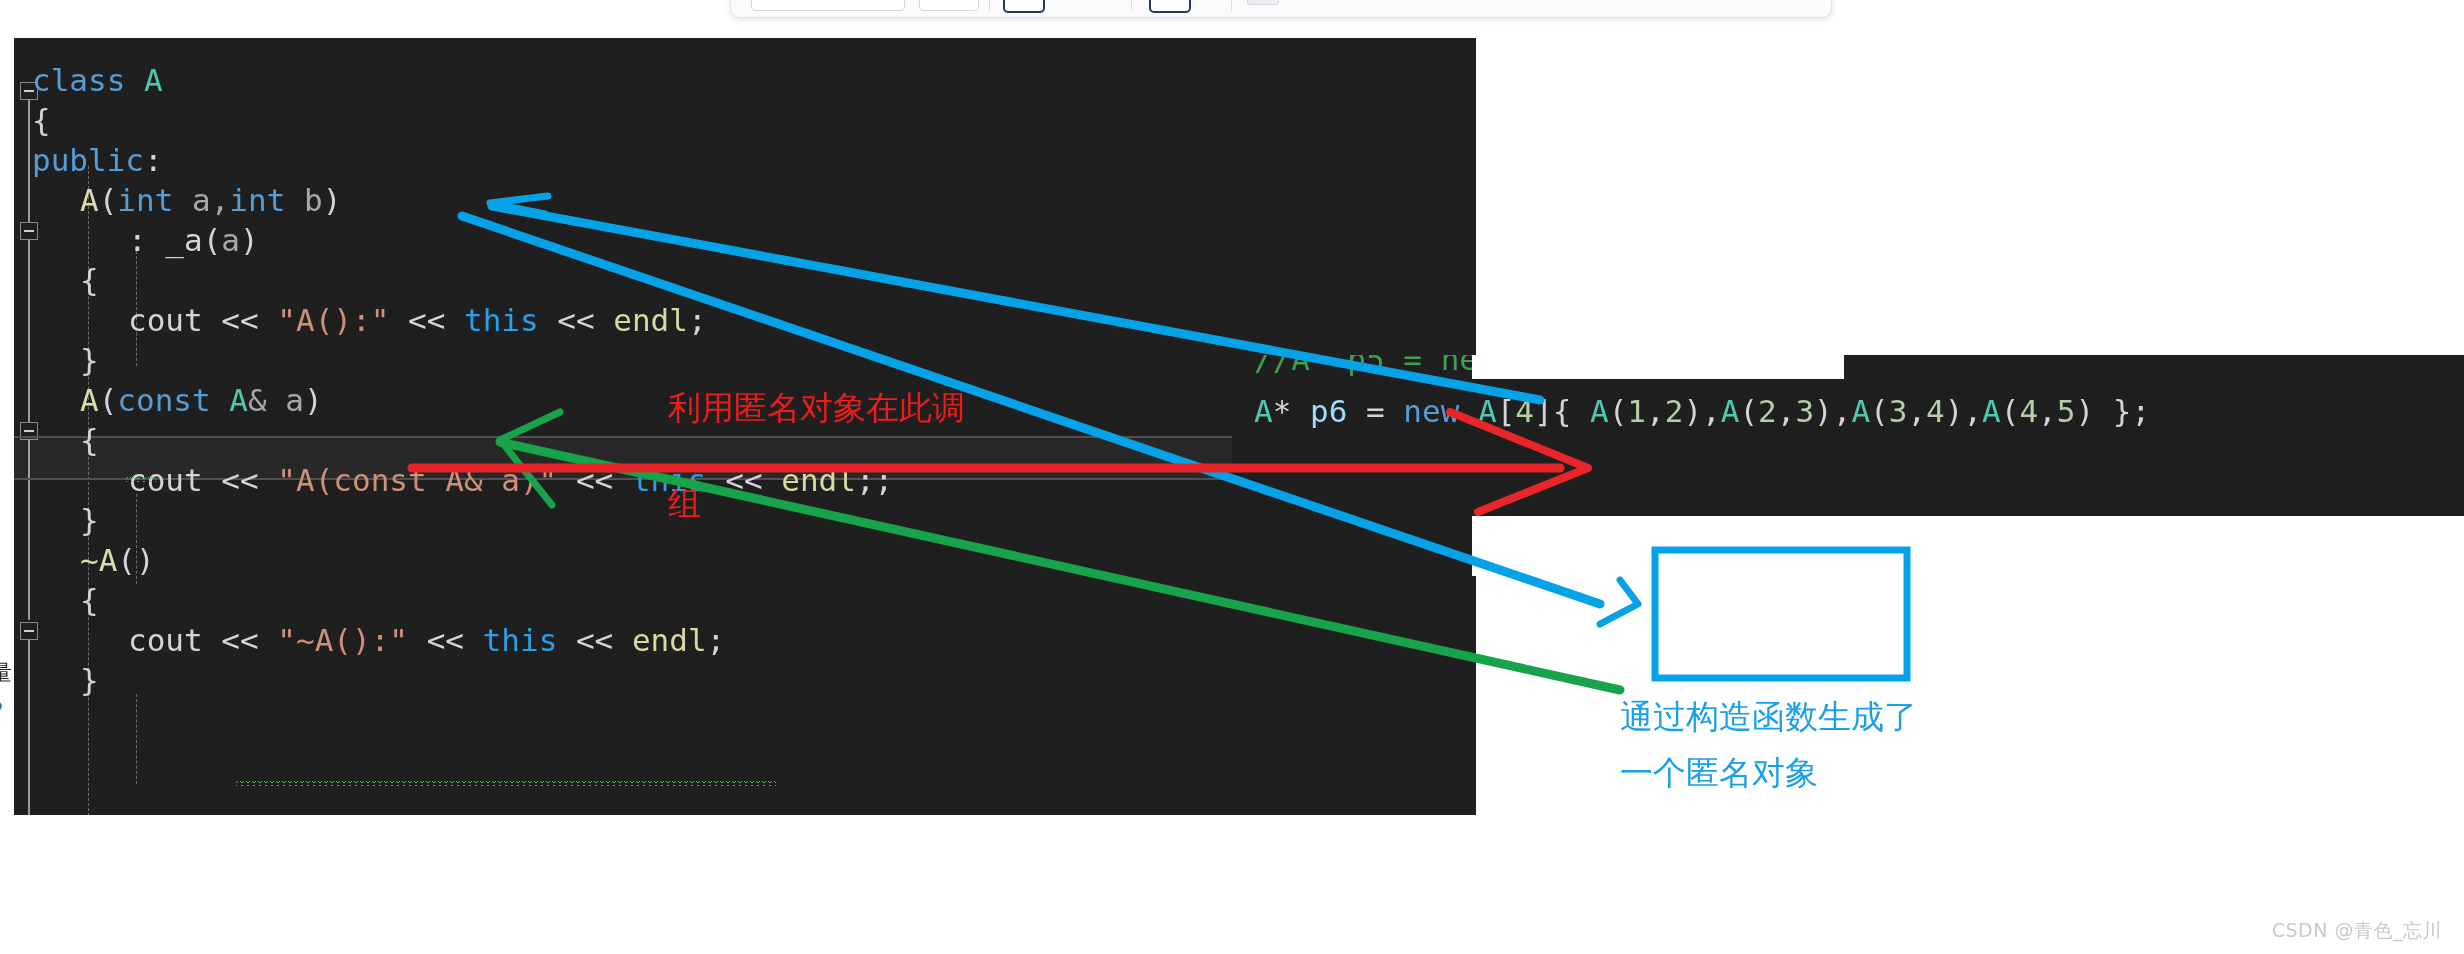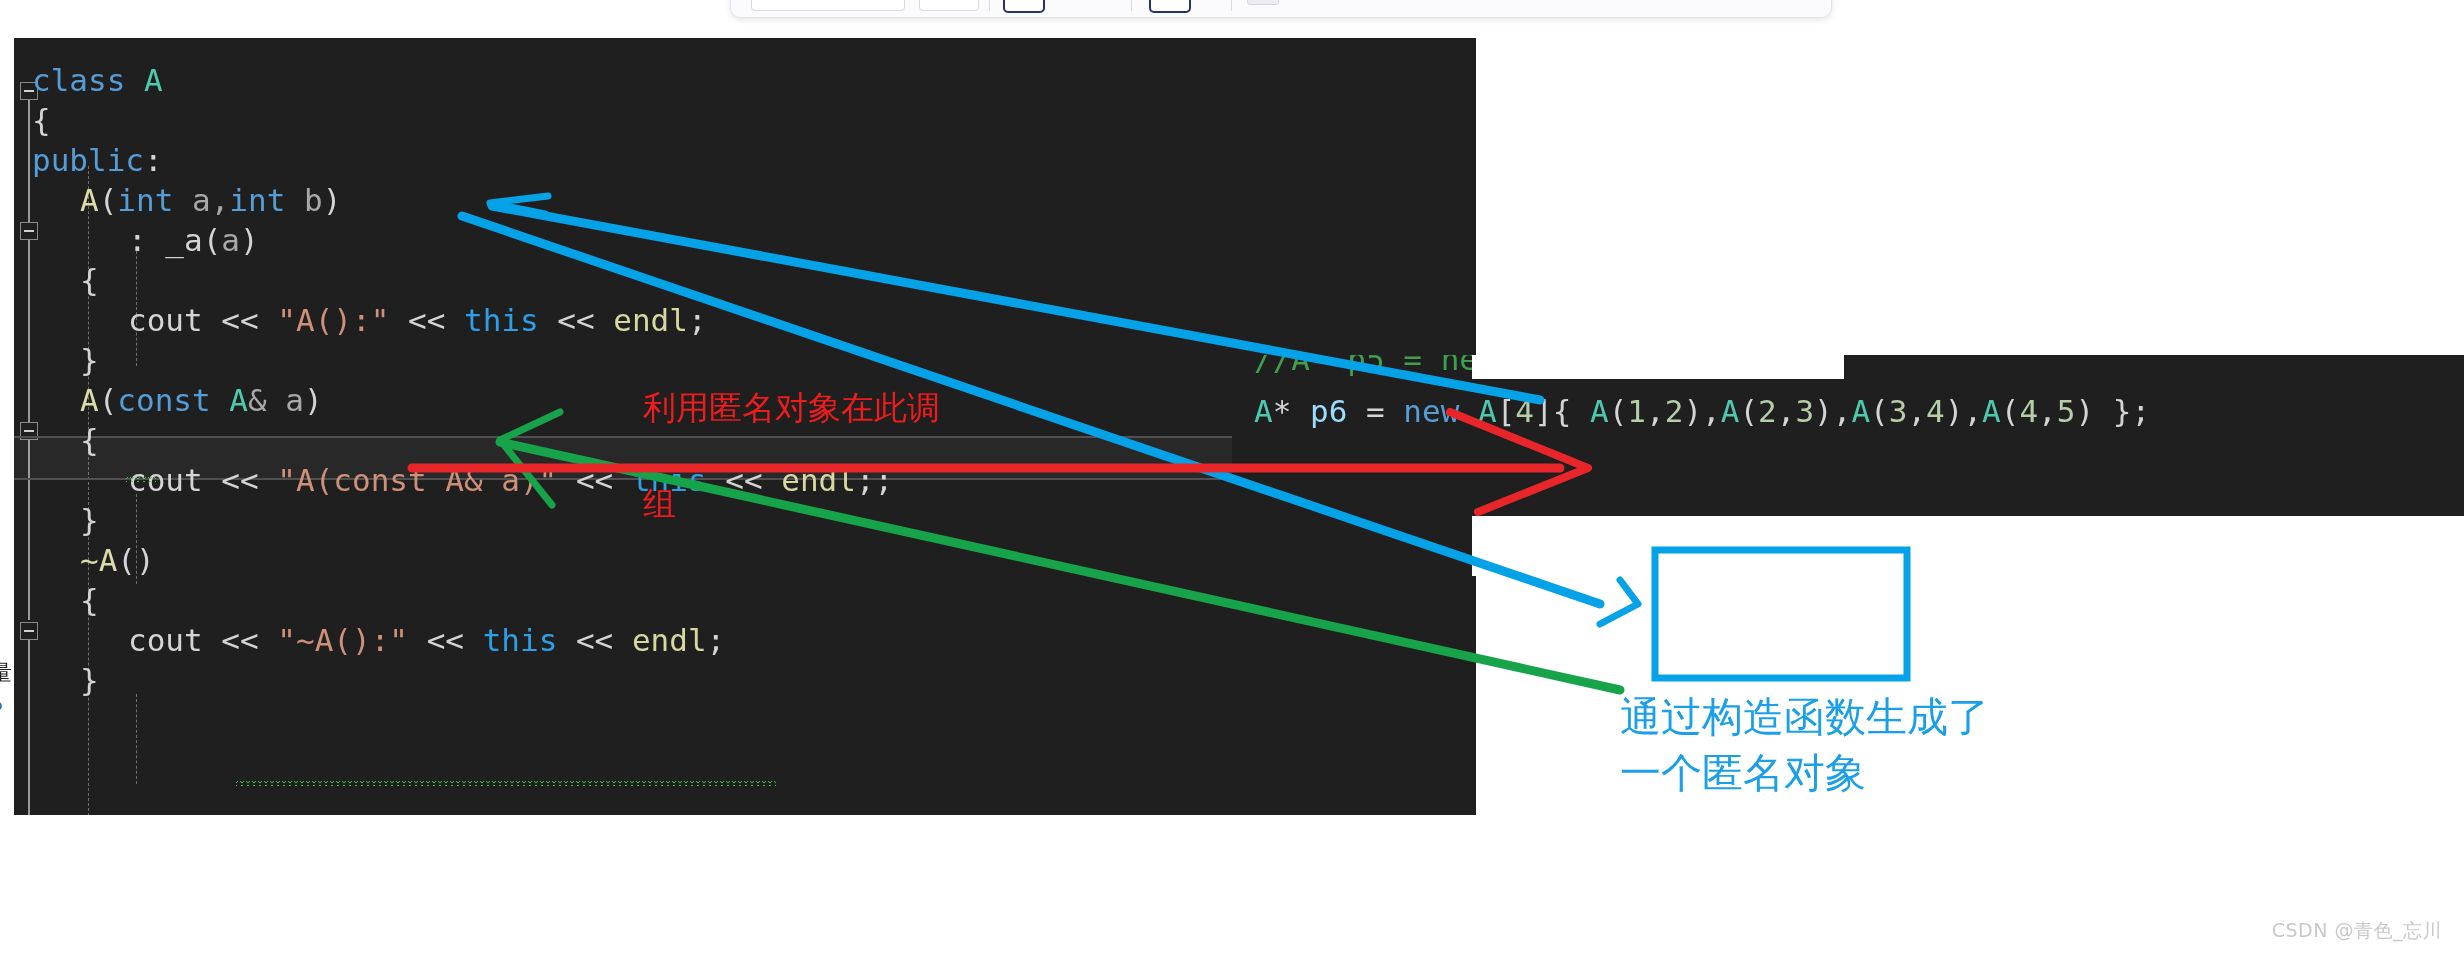--- a/index.html
+++ b/index.html
@@ -170,26 +170,27 @@
     pointer-events: none;
   }
   .cn-red {
     position: absolute;
     color: #ee1c1c;
     font-family: "DejaVu Sans", sans-serif;
     font-size: 33px;
     line-height: 44px;
     white-space: pre;
     font-weight: 400;
+    margin-left: 25px;
   }
   .cn-blue {
     position: absolute;
     color: #1ba0e8;
     font-family: "DejaVu Sans", sans-serif;
-    font-size: 41px;
+    font-size: 33px;
     line-height: 46px;
     white-space: pre;
   }
 
   .watermark {
     position: absolute;
     right: 22px;
     bottom: 10px;
     color: #c9c9c9;
     font-size: 19px;

